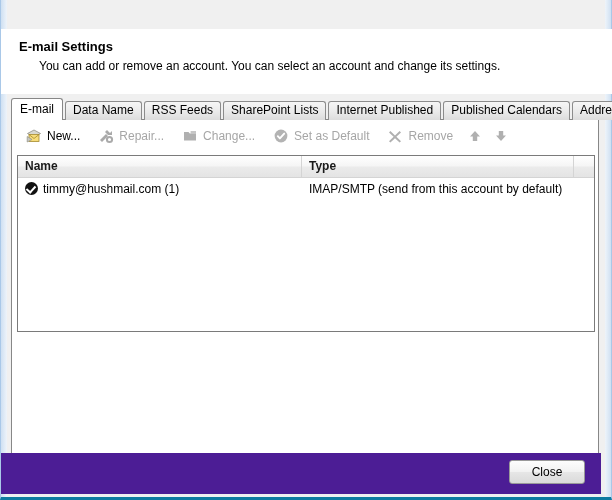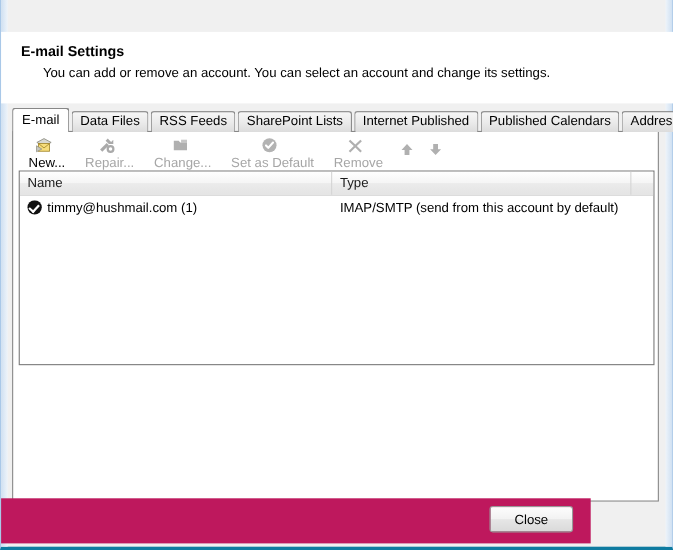--- a/index.html
+++ b/index.html
@@ -157,21 +157,20 @@
     align-items: center;
     height: 24px;
     padding: 0 7px;
     margin-right: 2px;
     font-size: 12px;
     color: #000000;
     cursor: pointer;
     white-space: nowrap;
     border: 1px solid transparent;
     border-radius: 3px;
-    flex-direction: column;
   }
   .tb-btn.disabled {
     color: #a6a6a6;
     cursor: default;
   }
   .tb-ico {
     width: 16px; height: 16px;
     margin-right: 5px;
     position: relative;
     flex: 0 0 auto;
@@ -196,20 +195,21 @@
     box-sizing: border-box;
     border: 1px solid #7a7a7a;
     background: #ffffff;
     overflow: hidden;
   }
   .lv-header {
     display: flex;
     height: 21px;
     background: linear-gradient(to bottom, #ffffff 0%, #f5f5f5 48%, #ebebeb 52%, #e4e4e4 100%);
     border-bottom: 1px solid #d4d4d4;
+    font-weight: bold;
   }
   .lv-col {
     box-sizing: border-box;
     font-size: 12px;
     color: #1a1a1a;
     line-height: 20px;
     padding-left: 7px;
     border-right: 1px solid #d4d4d4;
     cursor: pointer;
     overflow: hidden;
@@ -253,23 +253,23 @@
     width: 4px; height: 7px;
     border: solid #ffffff;
     border-width: 0 2px 2px 0;
     transform: rotate(42deg);
   }
 
   
   .footer {
     position: absolute;
     left: 0; bottom: 3px;
-    width: 536px;
+    width: 600px;
     height: 41px;
-    background: #be185d;
+    background: #4c1d95;
   }
   .btn-close {
     position: absolute;
     right: 16px; top: 7px;
     width: 76px; height: 24px;
     box-sizing: border-box;
     font-family: "Liberation Sans", sans-serif;
     font-size: 12px;
     color: #000000;
     background: linear-gradient(to bottom, #fdfdfd 0%, #f2f2f2 48%, #e6e6e6 52%, #dadada 100%);
@@ -290,21 +290,21 @@
   <div class="frame-right"></div>
 
 
   <div class="page-head">
     <div class="head-title">E-mail Settings</div>
     <div class="head-desc">You can add or remove an account. You can select an account and change its settings.</div>
   </div>
 
   <div class="tabstrip">
     <div class="tab active">E-mail</div>
-    <div class="tab">Data Files</div>
+    <div class="tab">Data Name</div>
     <div class="tab">RSS Feeds</div>
     <div class="tab">SharePoint Lists</div>
     <div class="tab">Internet Published</div>
     <div class="tab">Published Calendars</div>
     <div class="tab">Address Books</div>
   </div>
 
   <div class="tabpanel">
 
     <div class="toolbar">

